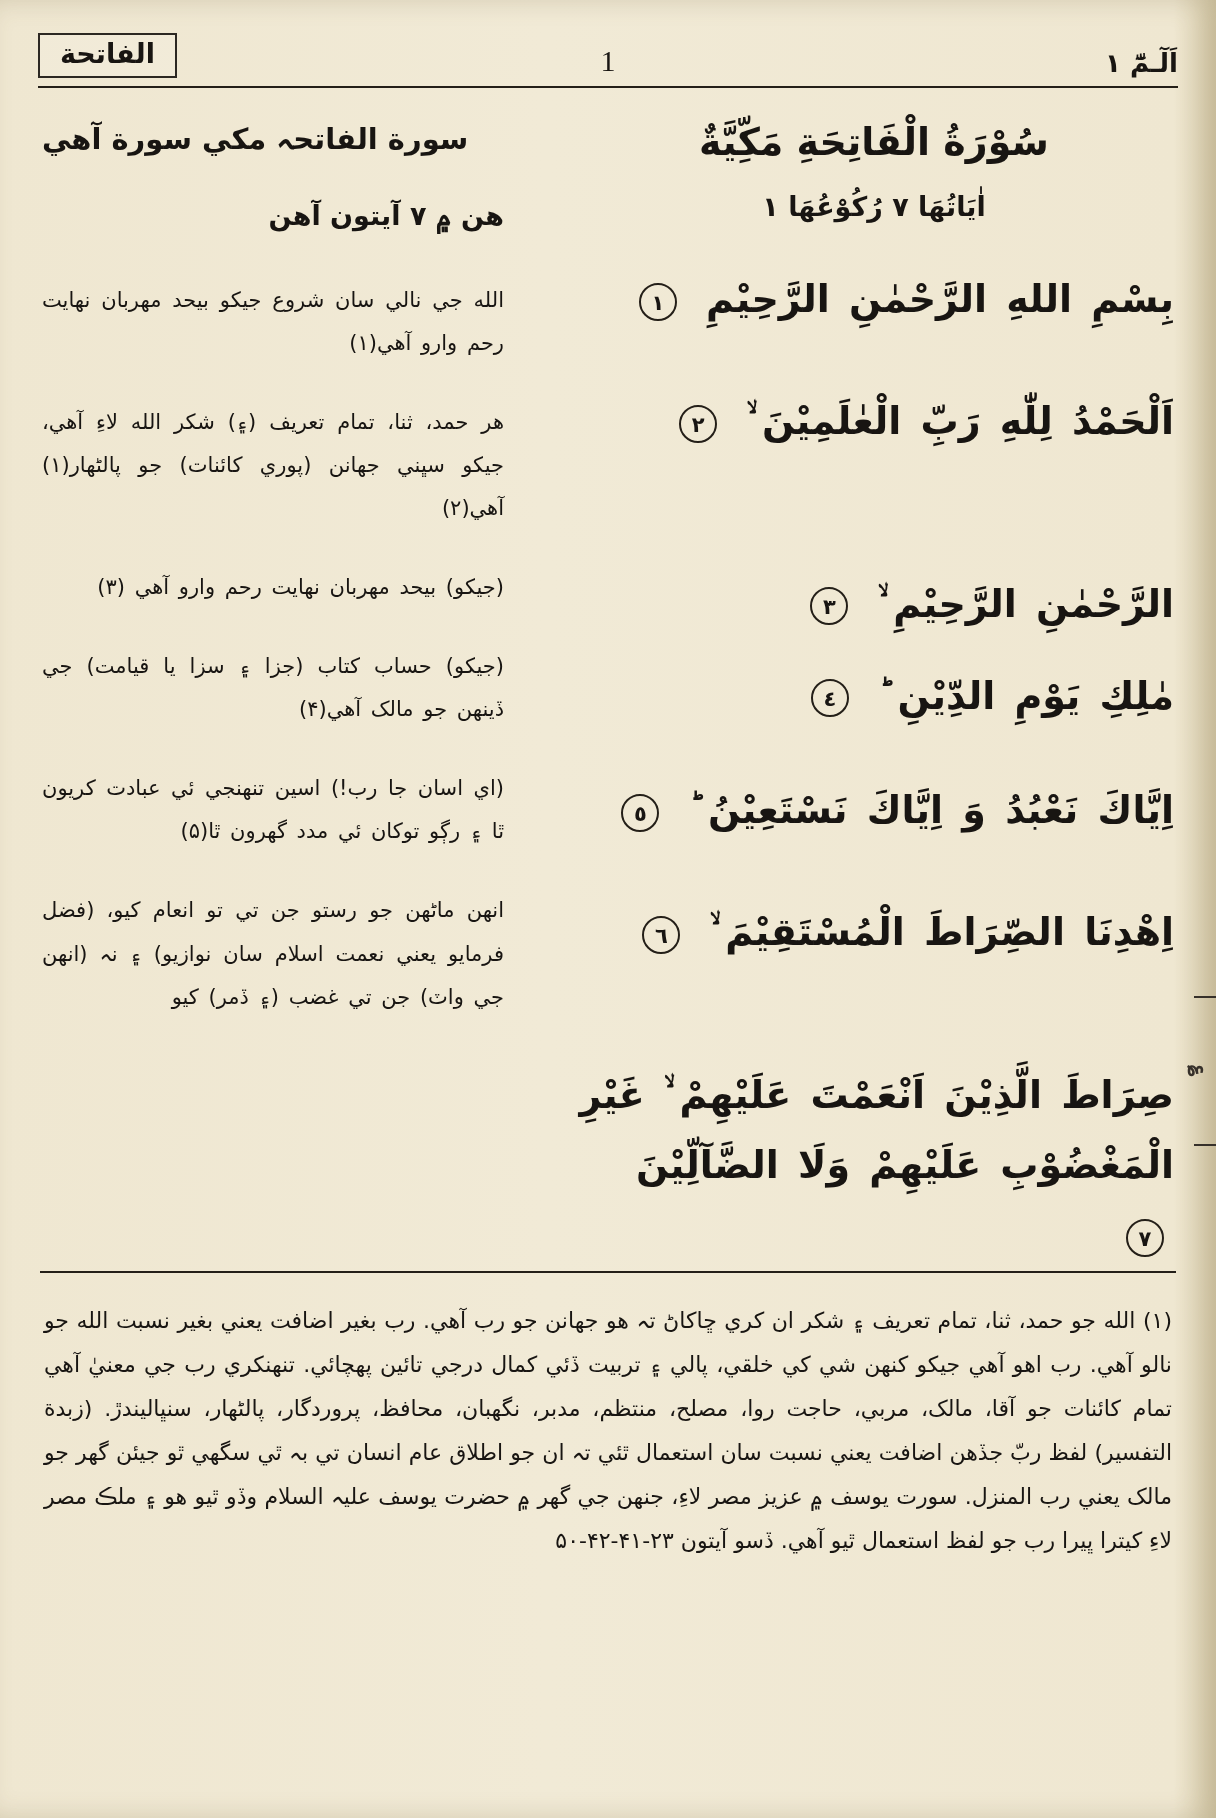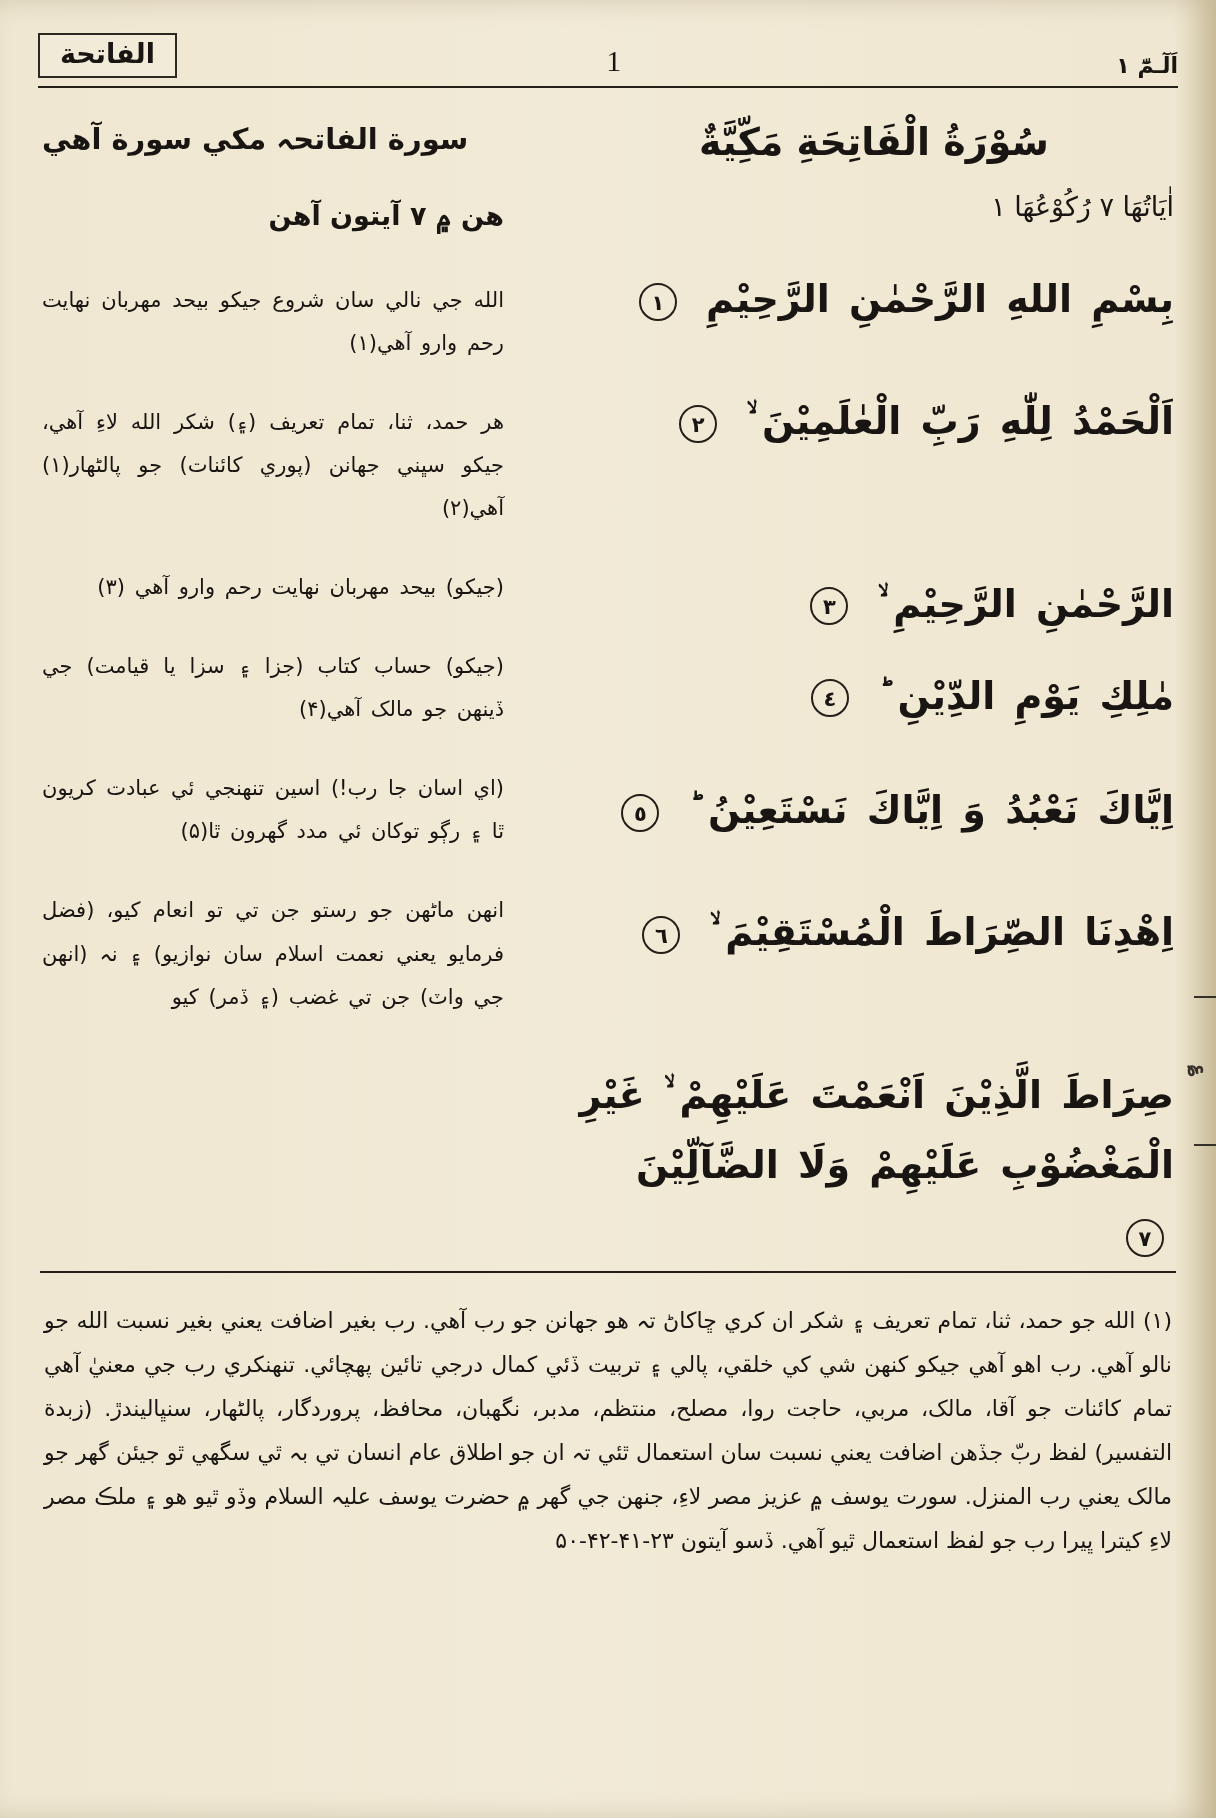--- a/index.html
+++ b/index.html
@@ -30,21 +30,21 @@
     font-size:27px;font-weight:bold;
     direction:rtl;
     background:rgba(255,255,255,.15);
   }
   .page-number{
     font-family:"Liberation Serif", serif;
     font-size:30px;
     transform:translateX(-30px);
   }
   .juz-marker{
-    font-size:22px;font-weight:bold;direction:rtl;
+    font-size:26px;font-weight:bold;direction:rtl;
     letter-spacing:2px;
     padding-left:6px;
   }
   .header-rule{
     border-top:2.5px solid #241f18;
     margin-top:8px;
   }
   
   .content{
     display:flex;
@@ -56,22 +56,22 @@
   .col-translation{width:462px;direction:rtl;}
   .col-arabic{width:600px;direction:rtl;}
 
   
   .surah-title{
     font-size:38px;font-weight:bold;
     text-align:center;margin:6px 0 20px 0;
     line-height:1.5;
   }
   .ayat-info{
-    font-size:27px;font-weight:normal;
-    margin:0 0 42px 0;
+    font-size:27px;font-weight:bold;
+    text-align:center;margin:0 0 42px 0;
   }
   .verse{
     font-size:38px;font-weight:bold;
     text-align:right;line-height:1.85;
     word-spacing:6px;
   }
   .ayah-num{
     display:inline-block;
     min-width:38px;height:38px;
     border:2.5px solid #241f18;border-radius:50%;

